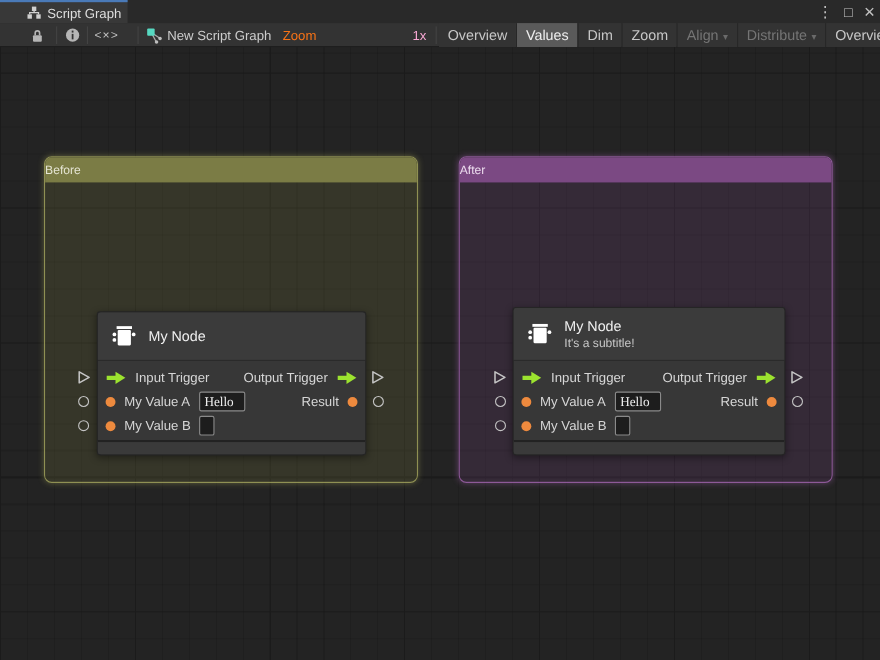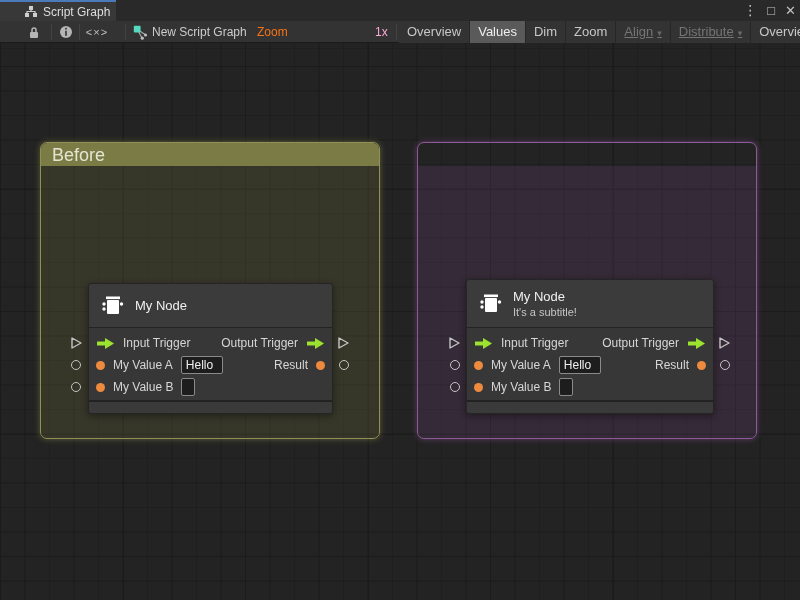--- a/index.html
+++ b/index.html
@@ -25,37 +25,37 @@
   .nsg-label { position:absolute; left:152px; top:0; height:22px; line-height:22px; font-size:12px; color:#cccccc; }
   .zoom-label { position:absolute; left:257px; top:0; height:22px; line-height:22px; font-size:12px; color:#f97316; }
   .zoom-track { position:absolute; left:290px; top:31px; width:72px; height:2px; background:#8a8a8a; border-radius:1px; }
   .zoom-thumb { position:absolute; left:358px; top:26px; width:11px; height:11px; border-radius:50%; background:#9b9b9b; }
   .zoom-level { position:absolute; left:375px; top:0; height:22px; line-height:22px; font-size:12px; color:#f9a8d4; }
   .tb-buttons { position:absolute; left:399px; top:0; height:22px; width:401px; display:flex; overflow:hidden; }
   .tb-btn { flex:0 0 auto; height:22px; line-height:22px; padding:0 8px; font-size:13px; color:#c7c7c7;
             background:#333333; white-space:nowrap; cursor:default; }
   .tb-btn + .tb-btn { border-left:1px solid #272727; }
   .tb-btn.active { background:#5a5a5a; color:#efefef; }
-  .tb-btn.disabled { color:#757575;text-decoration:underline; }
+  .tb-btn.disabled { color:#757575; }
   .dd-arrow { font-size:9px; color:#8a8a8a; margin-left:4px; }
   .tb-btn.disabled .dd-arrow { color:#6a6a6a; }
 
   
   .canvas { position:absolute; left:0; top:43px; width:800px; height:557px; background-color:#232323;
     background-image:
       repeating-linear-gradient(to right, #1b1b1b 0 1px, transparent 1px 122.5px),
       repeating-linear-gradient(to bottom, #1b1b1b 0 1px, transparent 1px 122.5px),
       repeating-linear-gradient(to right, rgba(0,0,0,0.12) 0 1px, transparent 1px 24.5px),
       repeating-linear-gradient(to bottom, rgba(0,0,0,0.12) 0 1px, transparent 1px 24.5px);
     background-position: 0 0, 0 23px, 0 0, 0 23px; }
 
   
   .group { position:absolute; width:340px; height:297px; top:142px; border-radius:7px; }
-  .group-header { height:23px; border-radius:6px 6px 0 0; display:flex; align-items:flex-end;
-                  padding-left:11px; font-size:18px; }
+  .group-header { height:23px; border-radius:6px 6px 0 0; display:flex; align-items:center;
+                  font-size:11px; }
   .group-body { position:absolute; left:0; top:23px; right:0; bottom:0; border-radius:0 0 6px 6px; }
   .group.before { left:40px; border:1px solid rgba(180,181,100,0.75); box-shadow:0 0 6px rgba(170,171,90,0.45); }
   .group.before .group-header { background:#7b7c45; color:#e4e4d2; }
   .group.before .group-body { background:rgba(122,123,66,0.22); }
   .group.after { left:417px; border:1px solid rgba(178,108,192,0.75); box-shadow:0 0 6px rgba(168,100,180,0.45); }
   .group.after .group-header { background:#7b4983; color:#ecdcee; }
   .group.after .group-body { background:rgba(150,82,162,0.16); }
 
   
   .node { position:absolute; background:#373737; border:1px solid #252525; border-radius:3px;
@@ -63,21 +63,21 @@
   .node-header { background:#3b3b3b; border-bottom:1px solid #232323; display:flex; align-items:center;
                  padding:0 10px; gap:10px; border-radius:3px 3px 0 0; }
   .node-title { font-size:13px; color:#f0f0f0; }
   .node-subtitle { font-size:11px; color:#c6c6c6; margin-top:2px; }
   .node-body { padding-top:4px; }
   .n-row { height:22px; display:flex; align-items:center; justify-content:space-between; padding:0 7px; }
   .n-left, .n-right { display:flex; align-items:center; gap:8px; }
   .port-label { font-size:12px; color:#d6d6d6; white-space:nowrap; }
   .dot { width:9px; height:9px; border-radius:50%; background:#ee8a3e; flex:0 0 auto; }
   .value-input { background:#1d1d1d; border:1px solid #8a8a8a; border-radius:2px; color:#efefef;
-                 font-size:12px; font-family:Liberation Sans, sans-serif; height:18px; padding:0 4px; outline:none; }
+                 font-size:12px; font-family:Liberation Serif, serif; height:18px; padding:0 4px; outline:none; }
   .input-a { width:42px; }
   .input-b { width:14px; }
   .node-footer { height:13px; margin-top:2px; border-top:2px solid #222222; background:#3a3a3a;
                  border-radius:0 0 3px 3px; }
 
   
   .xport { position:absolute; }
   .xcircle { width:10px; height:10px; border:1.4px solid #c4c4c4; border-radius:50%; background:transparent; }
 </style>
 </head>
@@ -154,20 +154,23 @@
 <div class="canvas"></div>
 
 <div class="group before">
   <div class="group-header">
     <span>Before</span>
   </div>
   <div class="group-body"></div>
 </div>
 
 <div class="group after">
+  <div class="group-header">
+    <span>After</span>
+  </div>
   <div class="group-body"></div>
 </div>
 
 <div class="node" style="left:88px; top:283px; width:245px;">
   <div class="node-header" style="height:44px;">
     <span style="display:flex">
       <svg width="26" height="26" viewBox="0 0 26 26">
         <rect x="7" y="3.5" width="14" height="2.6" fill="#fff"></rect>
         <rect x="8" y="7" width="12" height="14" rx="1" fill="#fff"></rect>
         <circle cx="5" cy="11" r="1.7" fill="#fff"></circle>

